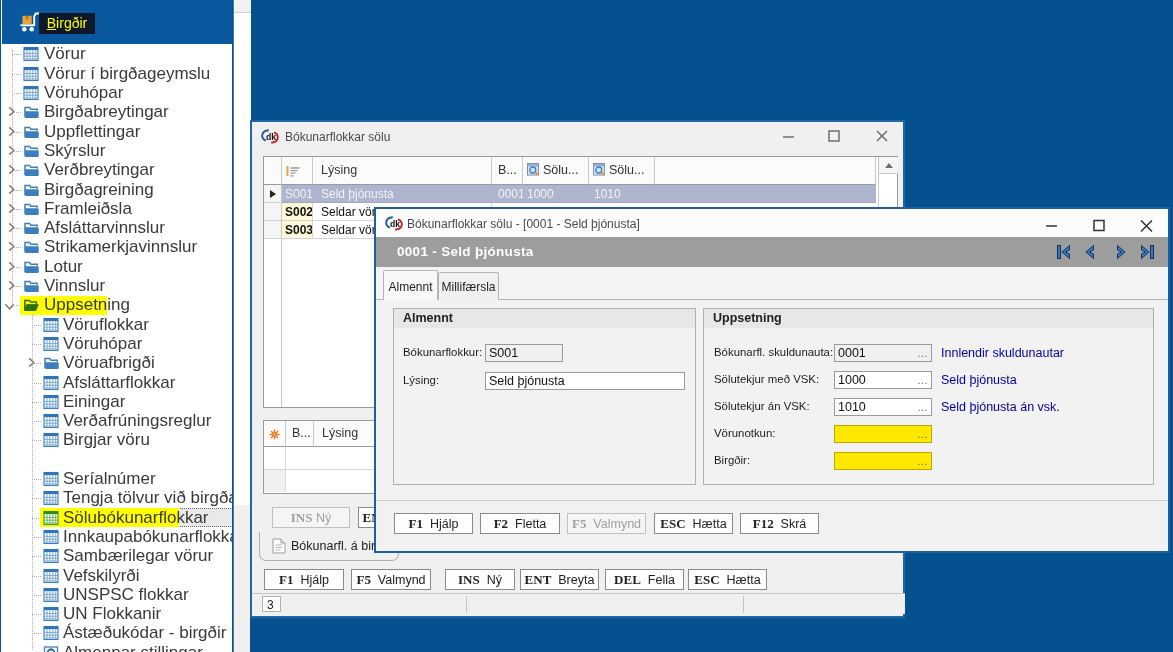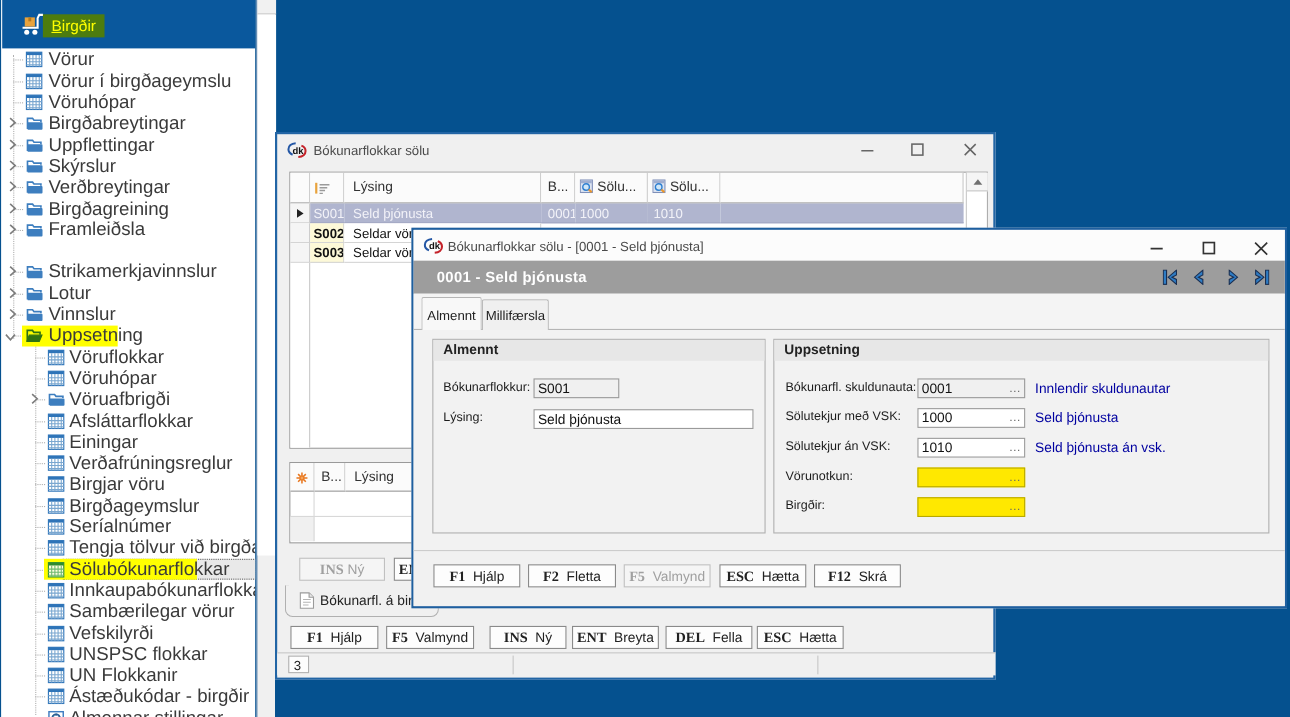--- a/index.html
+++ b/index.html
@@ -1,21 +1,21 @@
 <!DOCTYPE html>
 <html><head><meta charset="utf-8">
 <style>
 html,body{margin:0;padding:0}
 *{box-sizing:border-box}
 body{font-family:"Liberation Sans",sans-serif;}
 #stage{position:relative;width:1173px;height:652px;background:#05518f;overflow:hidden;font-family:"Liberation Sans",sans-serif;}
 
 #sidebar{position:absolute;left:0;top:0;width:232px;height:652px;background:#fff;border-left:1px solid #05518f;overflow:hidden;}
 #sidehdr{position:absolute;left:1px;top:0;width:231px;height:44px;background:#0a589d;}
-#greenbox{position:absolute;left:38px;top:13px;width:56px;height:21px;background:#4d7c0f;color:#ffff00;font-size:14px;line-height:21px;text-align:center;}
+#greenbox{position:absolute;left:38px;top:13px;width:56px;height:21px;background:#0f172a;color:#ffff00;font-size:14px;line-height:21px;text-align:center;}
 #greenbox u{text-decoration:underline;}
 .trow{position:absolute;left:0;width:232px;height:20px;line-height:20px;font-size:17px;color:#3a3a3a;white-space:nowrap;}
 .trow .lbl{position:absolute;top:0;}
 .ticon{position:absolute;top:2px;width:16px;height:16px;}
 .chev{position:absolute;top:4px;width:11px;height:11px;}
 
 .guide{position:absolute;border-left:1px dotted #b0b0b0;width:0;}
 .hguide{position:absolute;border-top:1px dotted #b0b0b0;height:0;}
 
 #scol{position:absolute;left:233px;top:0;width:17px;height:652px;background:#f0f0f0;border-left:1px solid #4a7aa8;}
@@ -150,20 +150,31 @@
         <div class="hguide" style="left:11px;top:10px;width:9px"></div>
         <svg class="chev" style="left:5px" width="9" height="12" viewBox="0 0 9 12">
           <path d="M2 1.5L7 6L2 10.5" fill="none" stroke="#7d7d7d" stroke-width="1.6"></path>
         </svg>
         <svg class="ticon" style="left:22px" width="16" height="16" viewBox="0 0 16 16">
           <path d="M2 13.2V3.6h4.6l1.3 1.7h6.3v1.5" fill="none" stroke="#3d7ebf" stroke-width="1.5"></path>
           <path d="M1.9 7.2h12.9a0.9 0.9 0 0 1 .9.9v4.9a0.9 0.9 0 0 1-.9.9H2.2z" fill="#3d7ebf"></path>
         </svg>
         <span class="lbl" style="left:43px">Framleiðsla</span>
       </div>
+    <div class="trow" style="top:218.1px">
+        <div class="hguide" style="left:11px;top:10px;width:9px"></div>
+        <svg class="chev" style="left:5px" width="9" height="12" viewBox="0 0 9 12">
+          <path d="M2 1.5L7 6L2 10.5" fill="none" stroke="#7d7d7d" stroke-width="1.6"></path>
+        </svg>
+        <svg class="ticon" style="left:22px" width="16" height="16" viewBox="0 0 16 16">
+          <path d="M2 13.2V3.6h4.6l1.3 1.7h6.3v1.5" fill="none" stroke="#3d7ebf" stroke-width="1.5"></path>
+          <path d="M1.9 7.2h12.9a0.9 0.9 0 0 1 .9.9v4.9a0.9 0.9 0 0 1-.9.9H2.2z" fill="#3d7ebf"></path>
+        </svg>
+        <span class="lbl" style="left:43px">Afsláttarvinnslur</span>
+      </div>
     <div class="trow" style="top:237.4px">
         <div class="hguide" style="left:11px;top:10px;width:9px"></div>
         <svg class="chev" style="left:5px" width="9" height="12" viewBox="0 0 9 12">
           <path d="M2 1.5L7 6L2 10.5" fill="none" stroke="#7d7d7d" stroke-width="1.6"></path>
         </svg>
         <svg class="ticon" style="left:22px" width="16" height="16" viewBox="0 0 16 16">
           <path d="M2 13.2V3.6h4.6l1.3 1.7h6.3v1.5" fill="none" stroke="#3d7ebf" stroke-width="1.5"></path>
           <path d="M1.9 7.2h12.9a0.9 0.9 0 0 1 .9.9v4.9a0.9 0.9 0 0 1-.9.9H2.2z" fill="#3d7ebf"></path>
         </svg>
         <span class="lbl" style="left:43px">Strikamerkjavinnslur</span>
@@ -259,29 +270,20 @@
         <span class="lbl" style="left:62px">Birgjar vöru</span>
       </div>
     <div class="trow" style="top:411.1px">
         <div class="hguide" style="left:31px;top:10px;width:9px"></div>
         <svg class="ticon" style="left:42px" width="16" height="16" viewBox="0 0 16 16">
           <rect x="1" y="1.5" width="14" height="13" fill="#fff" stroke="#3579bb" stroke-width="1.1"></rect>
           <rect x="1" y="1.5" width="14" height="2.6" fill="#2e74b8"></rect>
           <path d="M4 4.1v10.4M6.9 4.1v10.4M9.8 4.1v10.4M12.7 4.1v10.4M1 7.4h14M1 10.2h14M1 13h14" stroke="#7aa7d0" stroke-width="1" fill="none"></path>
         </svg>
         <span class="lbl" style="left:62px">Verðafrúningsreglur</span>
-      </div>
-    <div class="trow" style="top:449.7px">
-        <div class="hguide" style="left:31px;top:10px;width:9px"></div>
-        <svg class="ticon" style="left:42px" width="16" height="16" viewBox="0 0 16 16">
-          <rect x="1" y="1.5" width="14" height="13" fill="#fff" stroke="#3579bb" stroke-width="1.1"></rect>
-          <rect x="1" y="1.5" width="14" height="2.6" fill="#2e74b8"></rect>
-          <path d="M4 4.1v10.4M6.9 4.1v10.4M9.8 4.1v10.4M12.7 4.1v10.4M1 7.4h14M1 10.2h14M1 13h14" stroke="#7aa7d0" stroke-width="1" fill="none"></path>
-        </svg>
-        <span class="lbl" style="left:62px">Birgðageymslur</span>
       </div>
     <div class="trow" style="top:469.0px">
         <div class="hguide" style="left:31px;top:10px;width:9px"></div>
         <svg class="ticon" style="left:42px" width="16" height="16" viewBox="0 0 16 16">
           <rect x="1" y="1.5" width="14" height="13" fill="#fff" stroke="#3579bb" stroke-width="1.1"></rect>
           <rect x="1" y="1.5" width="14" height="2.6" fill="#2e74b8"></rect>
           <path d="M4 4.1v10.4M6.9 4.1v10.4M9.8 4.1v10.4M12.7 4.1v10.4M1 7.4h14M1 10.2h14M1 13h14" stroke="#7aa7d0" stroke-width="1" fill="none"></path>
         </svg>
         <span class="lbl" style="left:62px">Seríalnúmer</span>
       </div>

